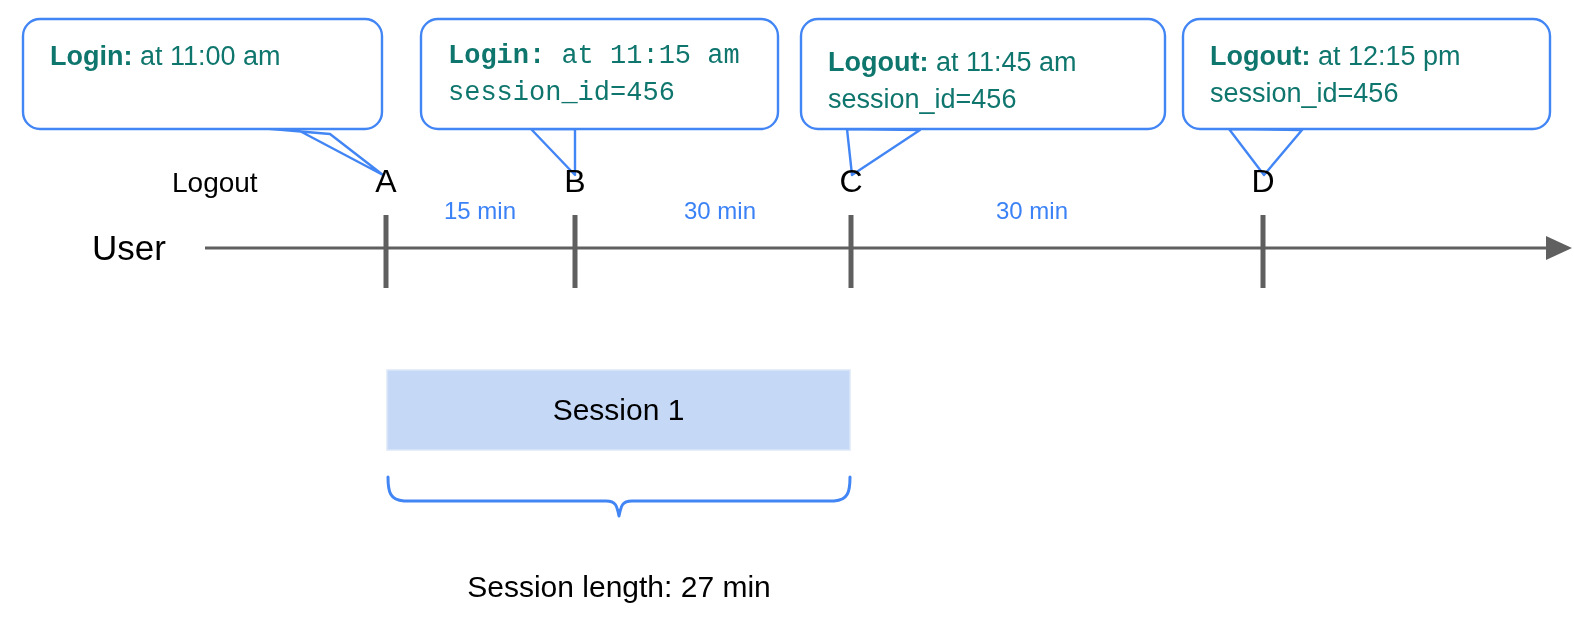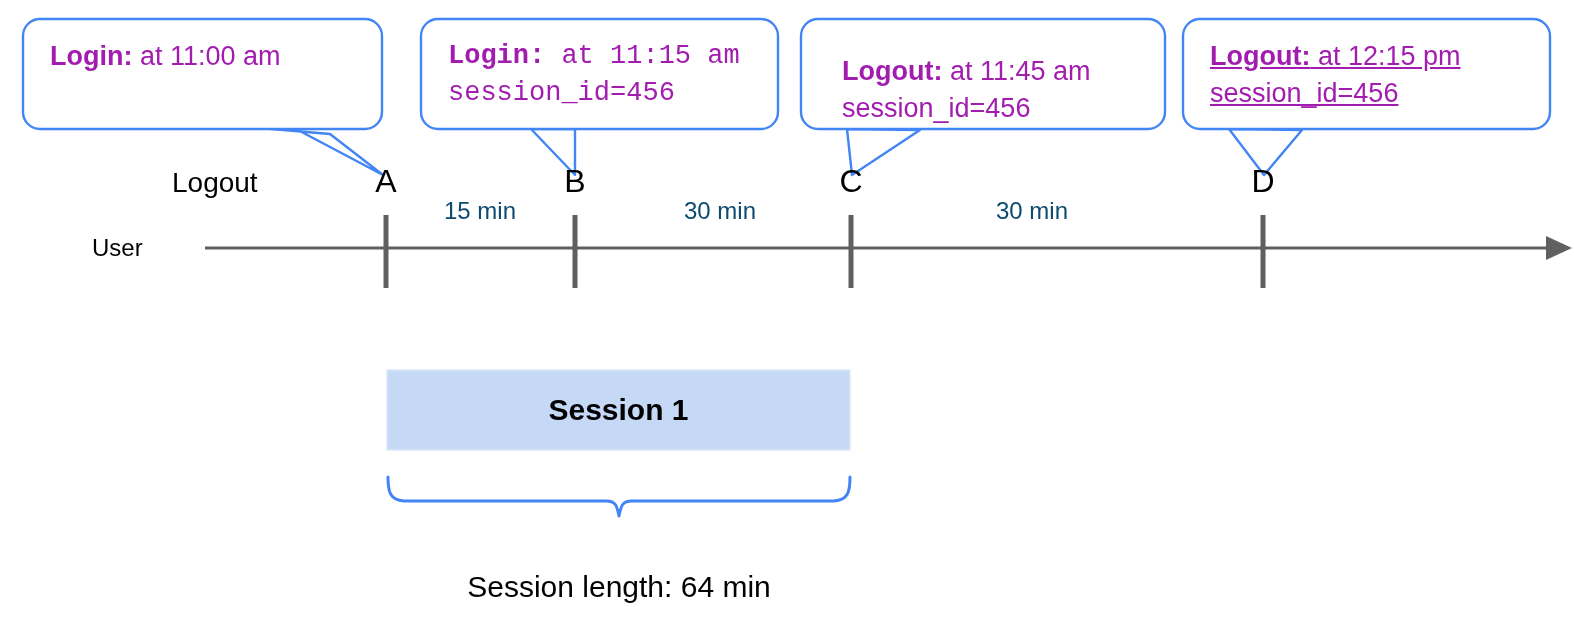--- a/index.html
+++ b/index.html
@@ -29,52 +29,52 @@
     position: absolute;
     left: 0;
     top: 0;
     width: 1574px;
     height: 630px;
   }
   .callout-text {
     position: absolute;
     font-size: 27px;
     line-height: 37px;
-    color: #a21caf;
+    color: #0f766e;
     white-space: nowrap;
   }
   .callout-text .lead {
     font-weight: bold;
   }
   .axis-label {
     position: absolute;
     white-space: nowrap;
     color: #000000;
   }
   .lbl-user {
-    font-size: 24px;
+    font-size: 35px;
     line-height: 40px;
   }
   .lbl-events {
     font-size: 28px;
     line-height: 32px;
   }
   .tick-letter {
     position: absolute;
     font-size: 32px;
     line-height: 34px;
     text-align: center;
     color: #000000;
   }
   .interval-label {
     position: absolute;
     font-size: 24px;
     line-height: 26px;
     text-align: center;
-    color: #0c4a6e;
+    color: #3b82f6;
     white-space: nowrap;
   }
   .session-label {
     position: absolute;
     font-size: 30px;
     line-height: 34px;
     text-align: center;
     color: #000000;
   }
   .caption {
@@ -144,45 +144,45 @@
       </div>
     </div>
 
     <div class="callout-text" style="left:448px; top:38px;font-family:Liberation Mono, monospace;">
       <div>
         <span class="lead">Login:</span><span> at 11:15 am</span>
       </div>
       <div>session_id=456</div>
     </div>
 
-    <div class="callout-text" style="left:828px; top:53px;margin-left:14px;">
+    <div class="callout-text" style="left:828px; top:44px;">
       <div>
         <span class="lead">Logout:</span><span> at 11:45 am</span>
       </div>
       <div>session_id=456</div>
     </div>
 
-    <div class="callout-text" style="left:1210px; top:38px;text-decoration:underline;">
+    <div class="callout-text" style="left:1210px; top:38px;">
       <div>
         <span class="lead">Logout:</span><span> at 12:15 pm</span>
       </div>
       <div>session_id=456</div>
     </div>
 
     <div class="axis-label lbl-events" style="left:172px; top:167px;">Logout</div>
 
     <div class="axis-label lbl-user" style="left:92px; top:228px;">User</div>
 
     <div class="tick-letter" style="left:366px; top:164px; width:40px;">A</div>
     <div class="tick-letter" style="left:555px; top:164px; width:40px;">B</div>
     <div class="tick-letter" style="left:831px; top:164px; width:40px;">C</div>
     <div class="tick-letter" style="left:1243px; top:164px; width:40px;">D</div>
 
     <div class="interval-label" style="left:420px; top:198px; width:120px;">15 min</div>
     <div class="interval-label" style="left:660px; top:198px; width:120px;">30 min</div>
     <div class="interval-label" style="left:972px; top:198px; width:120px;">30 min</div>
 
-    <div class="session-label" style="left:387px; top:393px; width:463px;font-weight:bold;">Session 1</div>
+    <div class="session-label" style="left:387px; top:393px; width:463px;">Session 1</div>
 
-    <div class="caption" style="left:419px; top:570px; width:400px;">Session length: 64 min</div>
+    <div class="caption" style="left:419px; top:570px; width:400px;">Session length: 27 min</div>
 
   </div>
 </div>
 
 </body></html>

